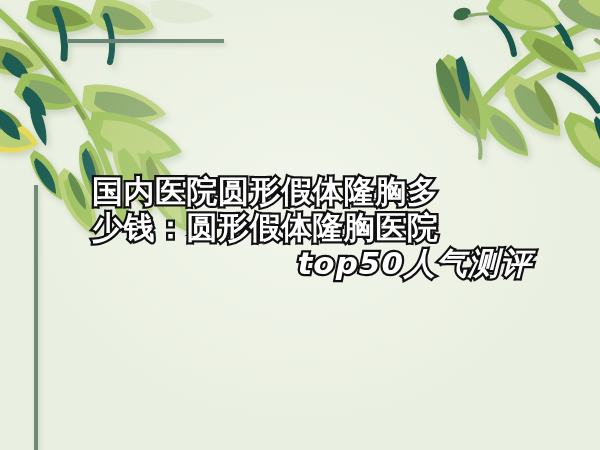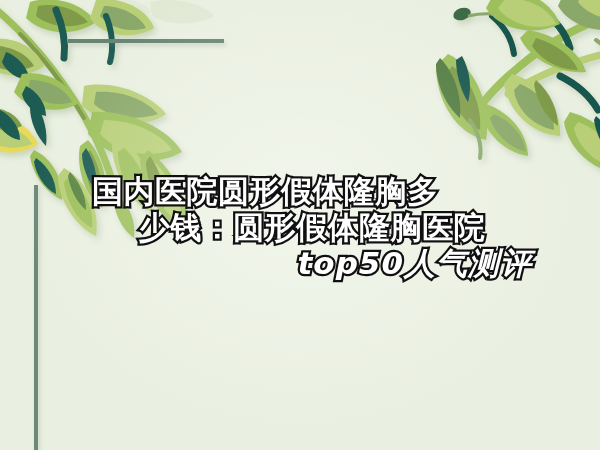--- a/index.html
+++ b/index.html
@@ -69,21 +69,21 @@
     font-weight: 700;
     font-size: 31px;
     line-height: 36px;
     letter-spacing: 0.5px;
     color: #ffffff;
     -webkit-text-stroke: 4.5px #101010;
     paint-order: stroke fill;
     white-space: nowrap;
   }
   .headline .line.l1 { text-align: left; }
-  .headline .line.l2 { text-align: center; }
+  .headline .line.l2 { text-align: left; }
   .headline .line.l3 { text-align: right; font-style: italic; letter-spacing: 1px; }
 </style>
 </head>
 <body>
 
 <div id="poster">
 
   <svg class="deco-svg" viewBox="0 0 600 450" aria-hidden="true">
     <defs>
       <filter id="leafshadow" x="-30%" y="-30%" width="180%" height="180%">

